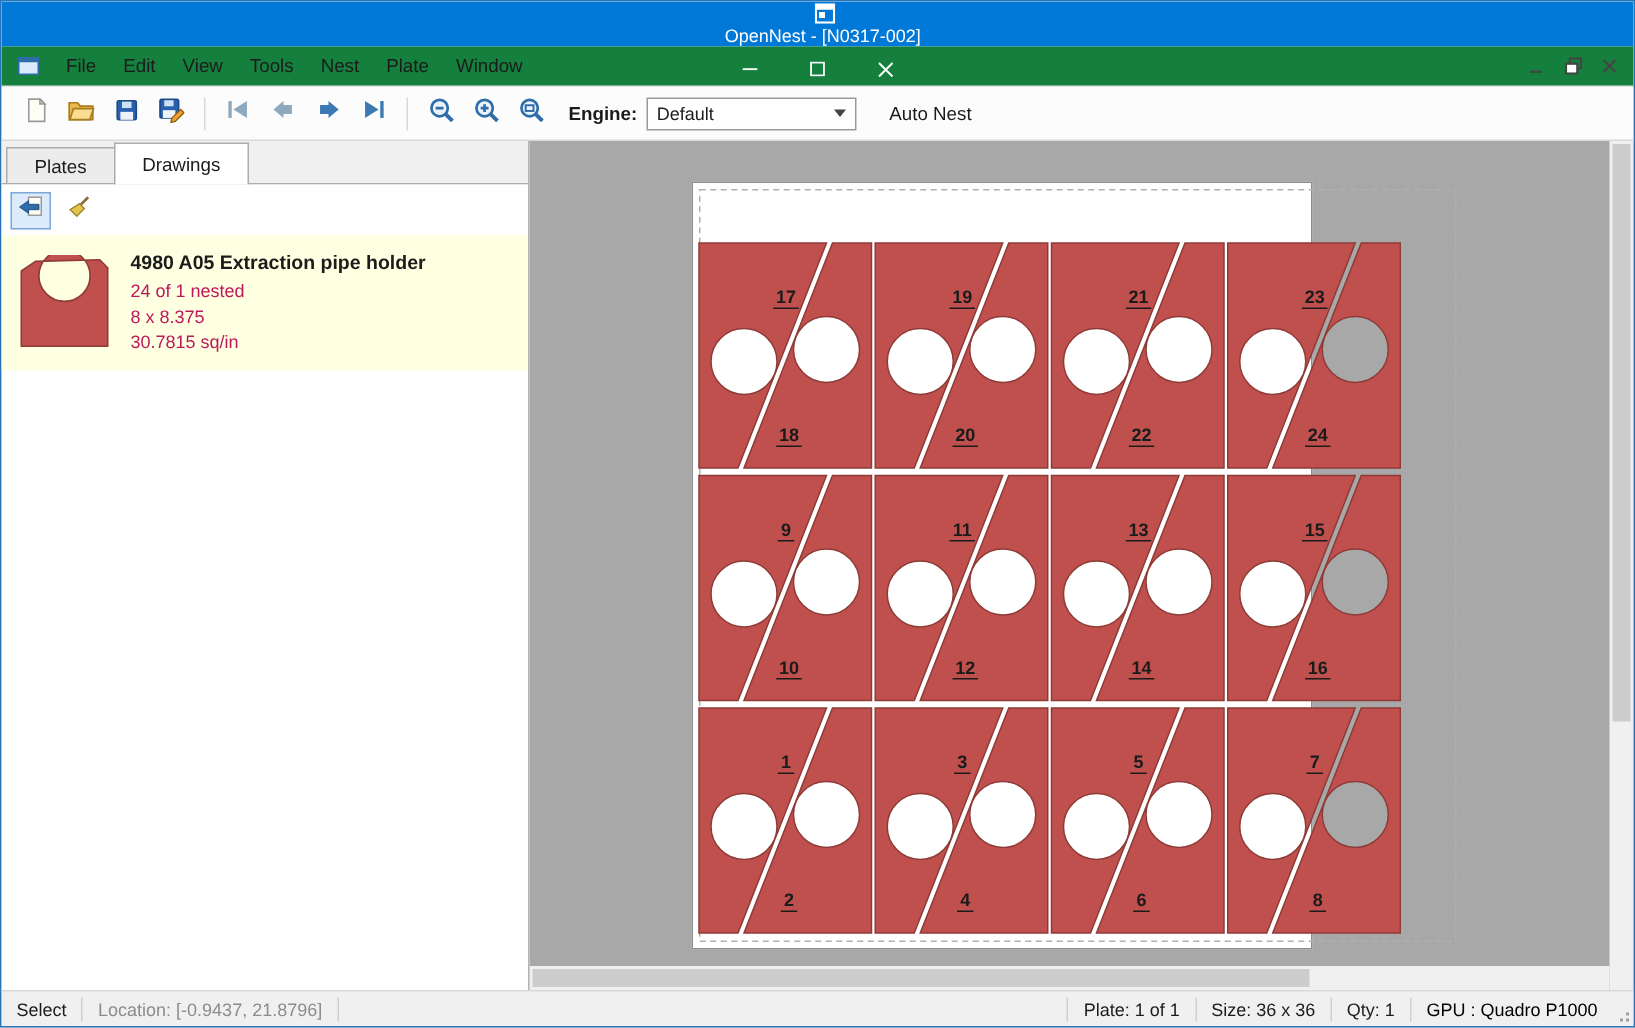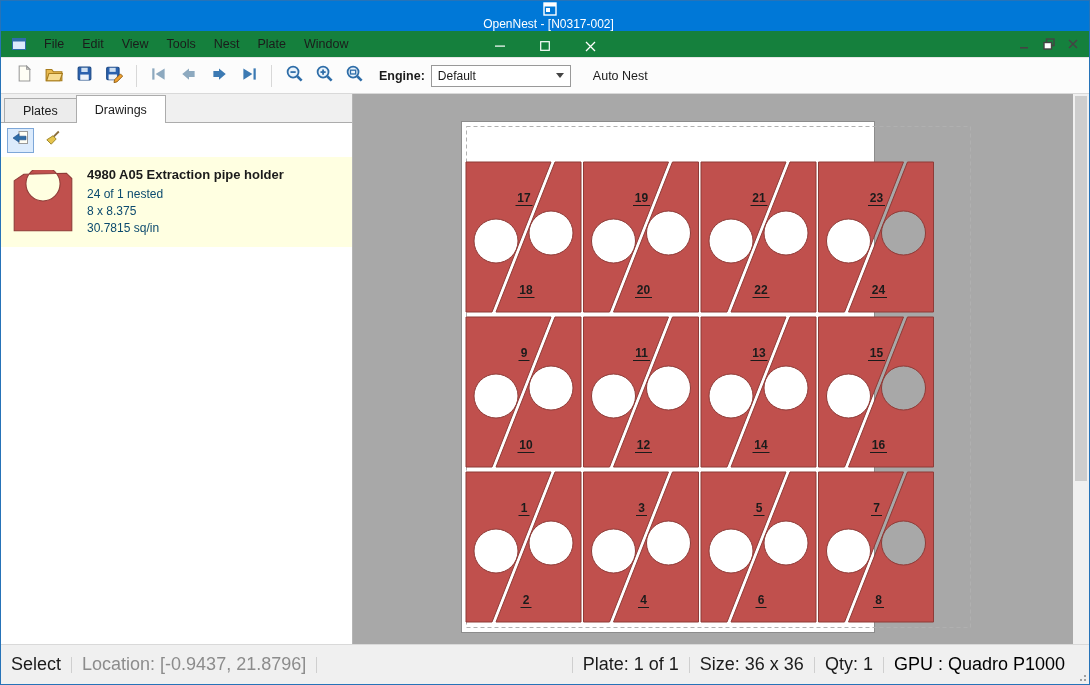--- a/index.html
+++ b/index.html
@@ -35,35 +35,35 @@
   .tabstrip { height:29px; background:#f0f0f0; display:flex; align-items:flex-end; padding-left:3px; border-bottom:1px solid #acacac; }
   .tab { font-size:12.5px; color:#1b1b1b; padding:5px 18px; border:1px solid #acacac; border-bottom:none; background:#ececec; margin-right:-1px; height:24px; }
   .tab.active { background:#fff; height:28px; padding-top:7px; position:relative; z-index:2; margin-bottom:-1px; }
   .panel-toolbar { height:34px; display:flex; align-items:center; padding-left:6px; background:#fff; }
   .ptool-btn { width:27px; height:25px; display:flex; align-items:center; justify-content:center; margin-right:5px; border:1px solid transparent; }
   .ptool-btn.selected { background:#dcebfc; border-color:#7da7d8; }
   .drawing-item { height:90px; background:#ffffe1; display:flex; align-items:center; padding:6px 8px; cursor:default; }
   .thumb { width:68px; height:68px; display:flex; align-items:center; justify-content:center; }
   .dtext { margin-left:10px; }
   .dtitle { font-size:13px; font-weight:bold; color:#1b1b1b; margin-bottom:5px; }
-  .dline { font-size:12px; color:#0c4a6e; margin-bottom:3px; }
+  .dline { font-size:12px; color:#be185d; margin-bottom:3px; }
 
   
   .canvas { flex:1; background:#a8a8a8; position:relative; overflow:hidden; }
   .plate { position:absolute; left:108px; top:27px; width:414px; height:512px; background:#fff; border:1px solid #8c8c8c; }
   .hscroll { position:absolute; left:0; right:16px; bottom:0; height:16px; background:#f0f0f0; }
   .hthumb { position:absolute; left:2px; top:2px; height:12px; width:72%; background:#cdcdcd; }
   .vscroll { position:absolute; top:0; bottom:16px; right:0; width:16px; background:#f0f0f0; }
   .vthumb { position:absolute; top:2px; left:2px; width:12px; height:70%; background:#cdcdcd; }
   .scroll-corner { position:absolute; right:0; bottom:0; width:16px; height:16px; background:#f0f0f0; }
 
   .part-num { text-anchor:middle; font-family:"Liberation Sans", sans-serif; font-size:12px; font-weight:bold; }
 
   
-  .statusbar { position:absolute; left:0; right:0; bottom:0; height:40px; background:#f0f0f0; border-top:1px solid #d9d9d9; display:flex; align-items:center; font-size:18px; color:#1b1b1b; }
+  .statusbar { position:absolute; left:0; right:0; bottom:0; height:24px; background:#f0f0f0; border-top:1px solid #d9d9d9; display:flex; align-items:center; font-size:12px; color:#1b1b1b; }
   .st-cell { padding:0 10px; height:100%; display:flex; align-items:center; white-space:nowrap; }
   .st-sep { width:1px; height:16px; background:#cfcfcf; }
   .st-loc { color:#8c8c8c; }
   .st-spring { flex:1; }
   .st-grip { width:14px; height:100%; position:relative; }
 </style>
 </head>
 <body>
 
 <div class="window">

